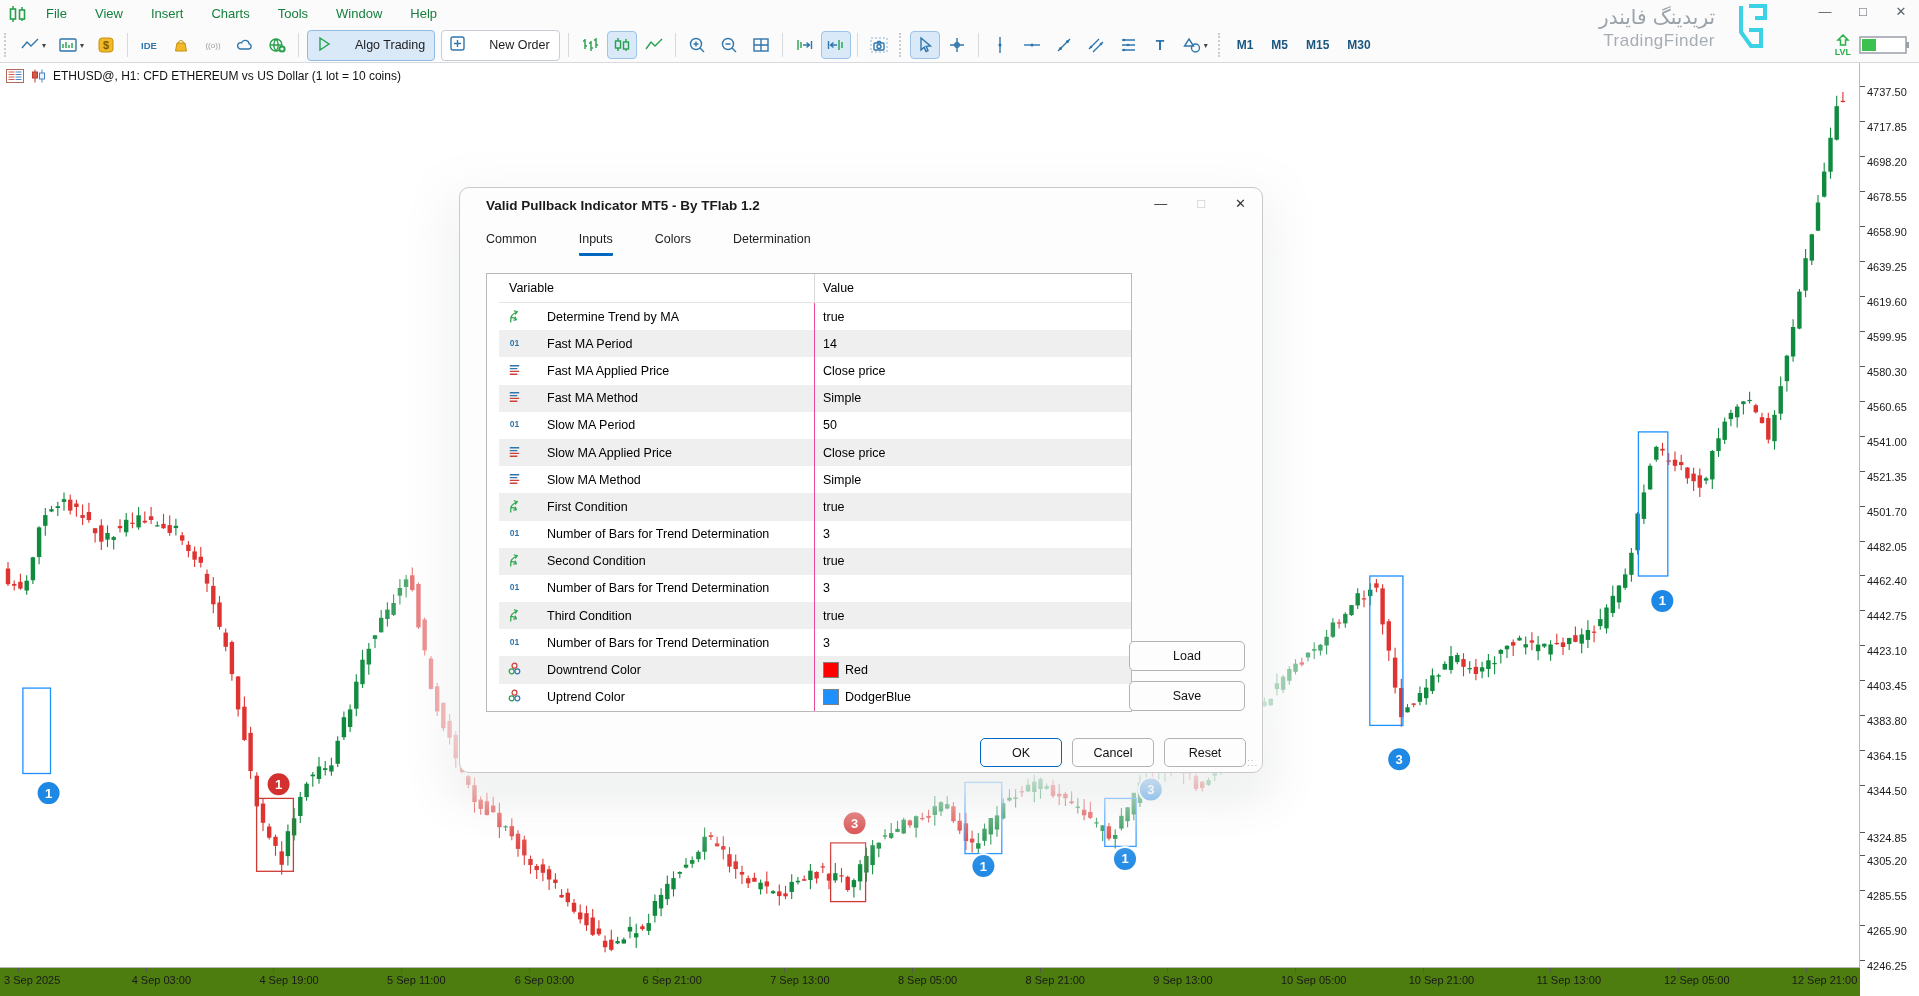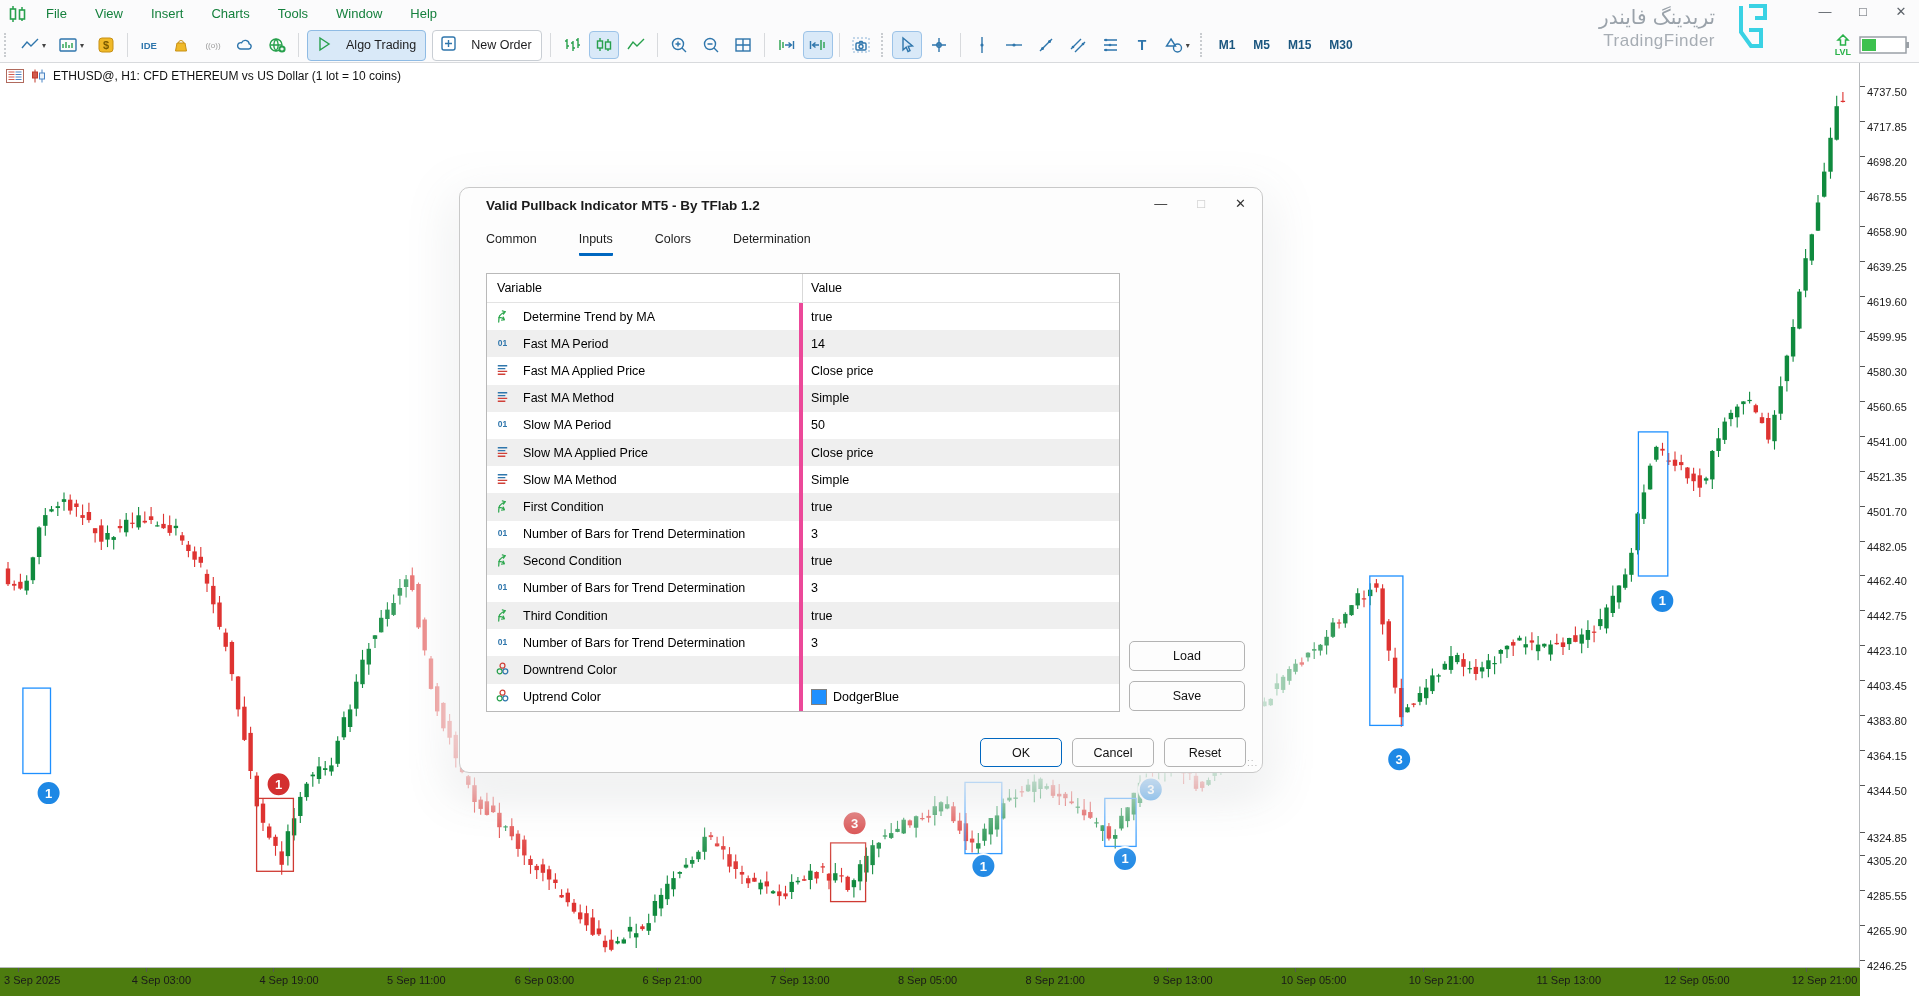--- a/index.html
+++ b/index.html
@@ -7,21 +7,21 @@
 
   
   #menubar{position:absolute;left:0;top:0;width:100%;height:28px;background:#fbfbfc;display:flex;align-items:center;}
   #mt5-logo{width:26px;height:20px;margin-left:6px;display:flex;align-items:center;justify-content:center;}
   .menu-item{padding:0 14px;font-size:13px;color:#15803d;line-height:28px;cursor:default;}
 
   
   #toolbar{position:absolute;left:0;top:28px;width:1560px;height:34px;background:#fbfbfc;display:flex;align-items:center;border-bottom:1px solid #e3e5e8;}
   .tb-icon{display:flex;align-items:center;padding:3px 4px;margin:0 1px;border-radius:4px;border:1px solid transparent;}
   .tb-icon.active{background:#d9e9f8;border:1px solid #9cc3e8;}
-  .tb-btn{display:flex;align-items:center;gap:12px;padding:3px 9px 3px 6px;margin:0 3px;border-radius:4px;border:1px solid #c9ced4;background:#fff;font-size:12.5px;color:#1d1d1f;}
+  .tb-btn{display:flex;align-items:center;gap:21px;padding:3px 9px 3px 6px;margin:0 3px;border-radius:4px;border:1px solid #c9ced4;background:#fff;font-size:12.5px;color:#1d1d1f;}
   .tb-btn.active{background:#d9e9f8;border:1px solid #8fbbe4;}
   .tb-sep{width:1px;height:24px;background:#d8dadd;margin:0 5px;}
   .tb-dotsep{width:4px;height:24px;margin:0 4px;border-left:2px dotted #c9ccd0;}
   .tf-btn{font-size:12px;font-weight:bold;color:#1b567f;padding:4px 7px;margin:0 2px;border-radius:3px;}
   .caret{font-size:8px;color:#444;margin-left:2px;}
   .sb{stroke:#2f76ac;fill:none;stroke-width:1.4;}
   .sg{stroke:#27a04c;fill:none;stroke-width:1.4;}
 
   
   #lvl-widget{position:absolute;right:8px;top:34px;display:flex;align-items:center;gap:8px;}
@@ -50,27 +50,27 @@
   
   #dialog{position:absolute;left:459px;top:187px;width:802px;height:584px;background:#fdfdfd;border:1px solid #c9c9c9;border-radius:10px;z-index:10;
           box-shadow:0 0 70px 35px rgba(255,255,255,.9), 0 14px 46px rgba(60,70,80,.38);}
   #dlg-titlebar{position:absolute;left:0;top:0;width:100%;height:37px;}
   #dlg-title{position:absolute;left:26px;top:10px;font-size:13.5px;font-weight:bold;color:#1b1b1b;}
   #dlg-controls{position:absolute;right:16px;top:8px;display:flex;gap:30px;font-size:13px;color:#333;}
   #dlg-controls .dis{color:#c3c3c3;}
   #dlg-tabs{position:absolute;left:26px;top:44px;display:flex;gap:42px;font-size:12.5px;color:#1d1d1d;}
   .dlg-tab{padding-bottom:7px;border-bottom:3px solid transparent;}
   .dlg-tab.active{border-bottom:3px solid #0067c0;border-radius:1px;}
-  #dlg-table{position:absolute;left:26px;top:85px;width:632px;height:437px;border:1px solid #b9b9b9;background:#fff;font-size:12.5px;color:#000;}
+  #dlg-table{position:absolute;left:26px;top:85px;width:632px;height:437px;border:1px solid #b9b9b9;background:#fff;font-size:12.5px;color:#000;padding-left:12px;}
   .tbl-header{display:flex;height:28px;line-height:28px;border-bottom:1px solid #e3e3e3;}
   .tbl-header .c1{width:316px;padding-left:10px;border-right:1px solid #d9d9d9;box-sizing:border-box;}
   .tbl-header .c2{flex:1;padding-left:8px;}
   .tbl-row{display:flex;height:27.2px;align-items:center;}
   .tbl-row.shaded{background:#efefef;}
-  .tbl-row .c1{width:316px;display:flex;align-items:center;gap:12px;padding-left:7px;border-right:4px solid #ec4899;box-sizing:border-box;height:100%;}
+  .tbl-row .c1{width:316px;display:flex;align-items:center;gap:24px;padding-left:7px;border-right:1px solid #ec4899;box-sizing:border-box;height:100%;}
   .tbl-row .c2{flex:1;padding-left:8px;display:flex;align-items:center;gap:6px;height:100%;}
   .swatch{width:14px;height:14px;border:1px solid #808080;display:inline-block;}
   .side-btn{position:absolute;left:669px;width:114px;height:28px;border:1px solid #b3b3b3;border-radius:5px;background:#fdfdfd;font-size:12.5px;display:flex;align-items:center;justify-content:center;color:#111;}
   .bottom-btn{position:absolute;top:550px;width:80px;height:27px;border:1px solid #b3b3b3;border-radius:5px;background:#fdfdfd;font-size:12.5px;display:flex;align-items:center;justify-content:center;color:#111;}
   .bottom-btn.default{border:1.5px solid #0067c0;}
   #dlg-grip{position:absolute;right:3px;bottom:3px;width:12px;height:12px;color:#b5b5b5;font-size:10px;line-height:5px;letter-spacing:1px;}
 </style>
 </head>
 <body>
 
@@ -1198,20 +1198,24 @@
      </div>
         <div class="tbl-row shaded">
        <div class="c1">
             <span><svg viewBox="0 0 18 18" width="17" height="17">
                 <circle cx="9" cy="6" r="2.6" fill="none" stroke="#d04038" stroke-width="1.3"></circle>
                 <circle cx="6" cy="12" r="2.6" fill="none" stroke="#27a04c" stroke-width="1.3"></circle>
                 <circle cx="12" cy="12" r="2.6" fill="none" stroke="#2f76ac" stroke-width="1.3"></circle>
               </svg></span>
             <span>Downtrend Color</span>
           </div>
+       <div class="c2">
+            <span class="swatch" style="background:#ff0000"></span>
+            <span>Red</span>
+          </div>
      </div>
         <div class="tbl-row">
        <div class="c1">
             <span><svg viewBox="0 0 18 18" width="17" height="17">
                 <circle cx="9" cy="6" r="2.6" fill="none" stroke="#d04038" stroke-width="1.3"></circle>
                 <circle cx="6" cy="12" r="2.6" fill="none" stroke="#27a04c" stroke-width="1.3"></circle>
                 <circle cx="12" cy="12" r="2.6" fill="none" stroke="#2f76ac" stroke-width="1.3"></circle>
               </svg></span>
             <span>Uptrend Color</span>
           </div>

